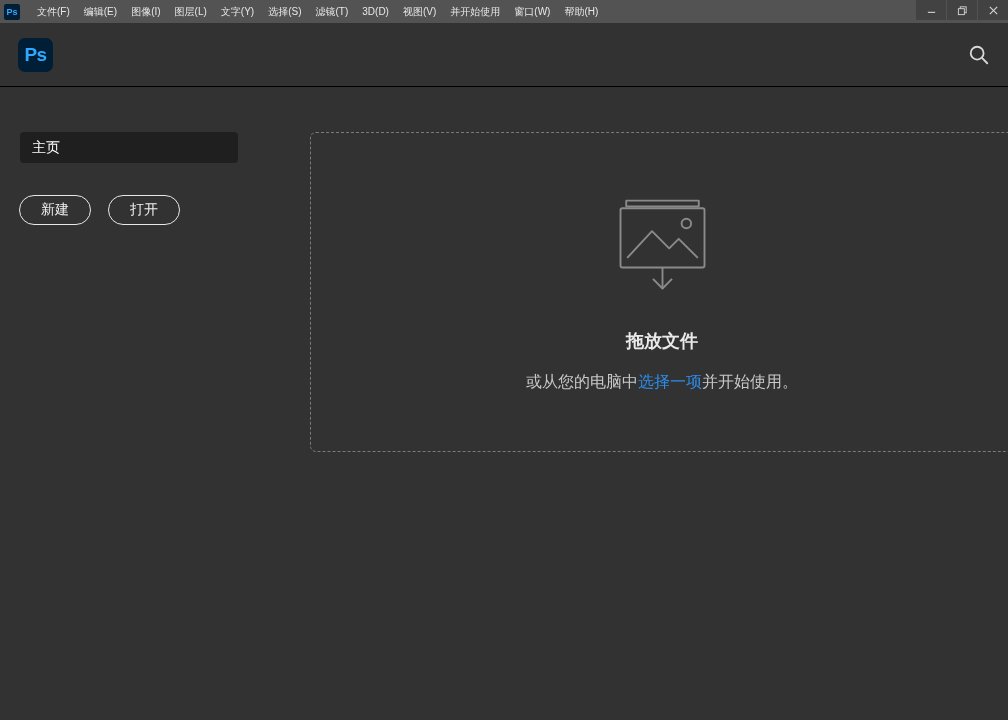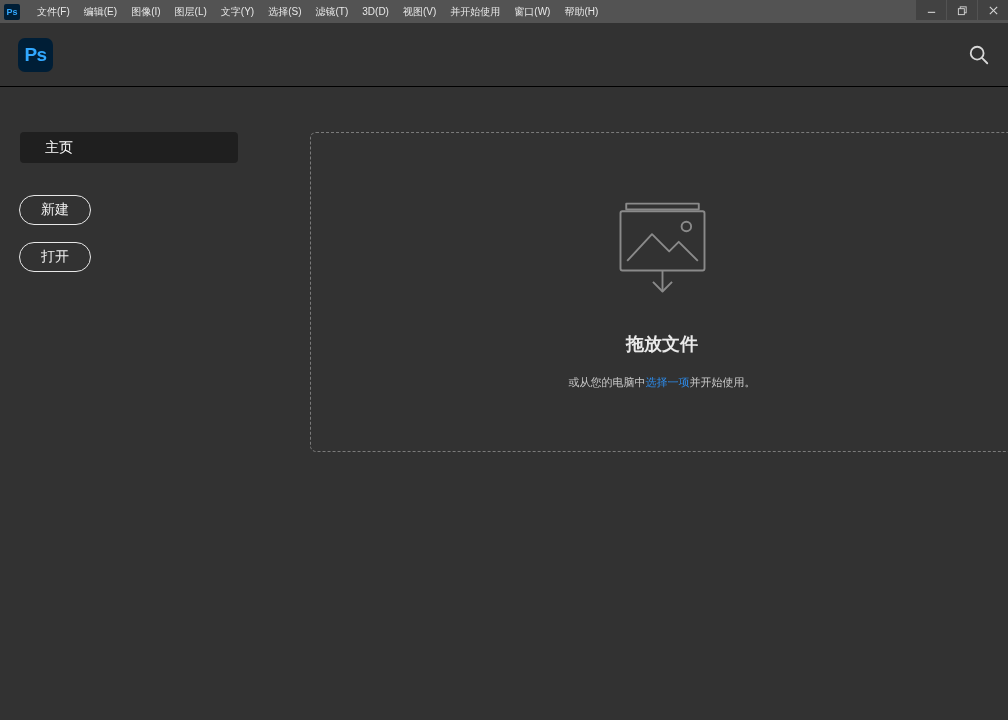--- a/index.html
+++ b/index.html
@@ -104,28 +104,28 @@
       flex-direction: column;
       gap: 32px;
     }
     .home-tab {
       width: 218px;
       height: 31px;
       background: #1f1f1f;
       border-radius: 4px;
       display: flex;
       align-items: center;
-      padding-left: 25px;
+      padding-left: 12px;
       font-size: 14px;
       color: #fff;
       cursor: pointer;
     }
     .sidebar-buttons {
       display: flex;
-      flex-direction: column;
+      flex-direction: row;
       gap: 17px;
       margin-left: -1px;
     }
     .pill-button {
       width: 72px;
       height: 30px;
       border: 1px solid #e8e8e8;
       border-radius: 16px;
       background: transparent;
       color: #f0f0f0;
@@ -161,21 +161,21 @@
       justify-content: center;
       margin-bottom: 16px;
     }
     .drop-title {
       font-size: 18px;
       font-weight: bold;
       color: #eaeaea;
       margin-bottom: 6px;
     }
     .drop-sub {
-      font-size: 11px;
+      font-size: 16px;
       color: #c8c8c8;
     }
     .drop-sub a {
       color: #2d8ceb;
       text-decoration: none;
       cursor: pointer;
     }
   </style>
 </head>
 <body>

